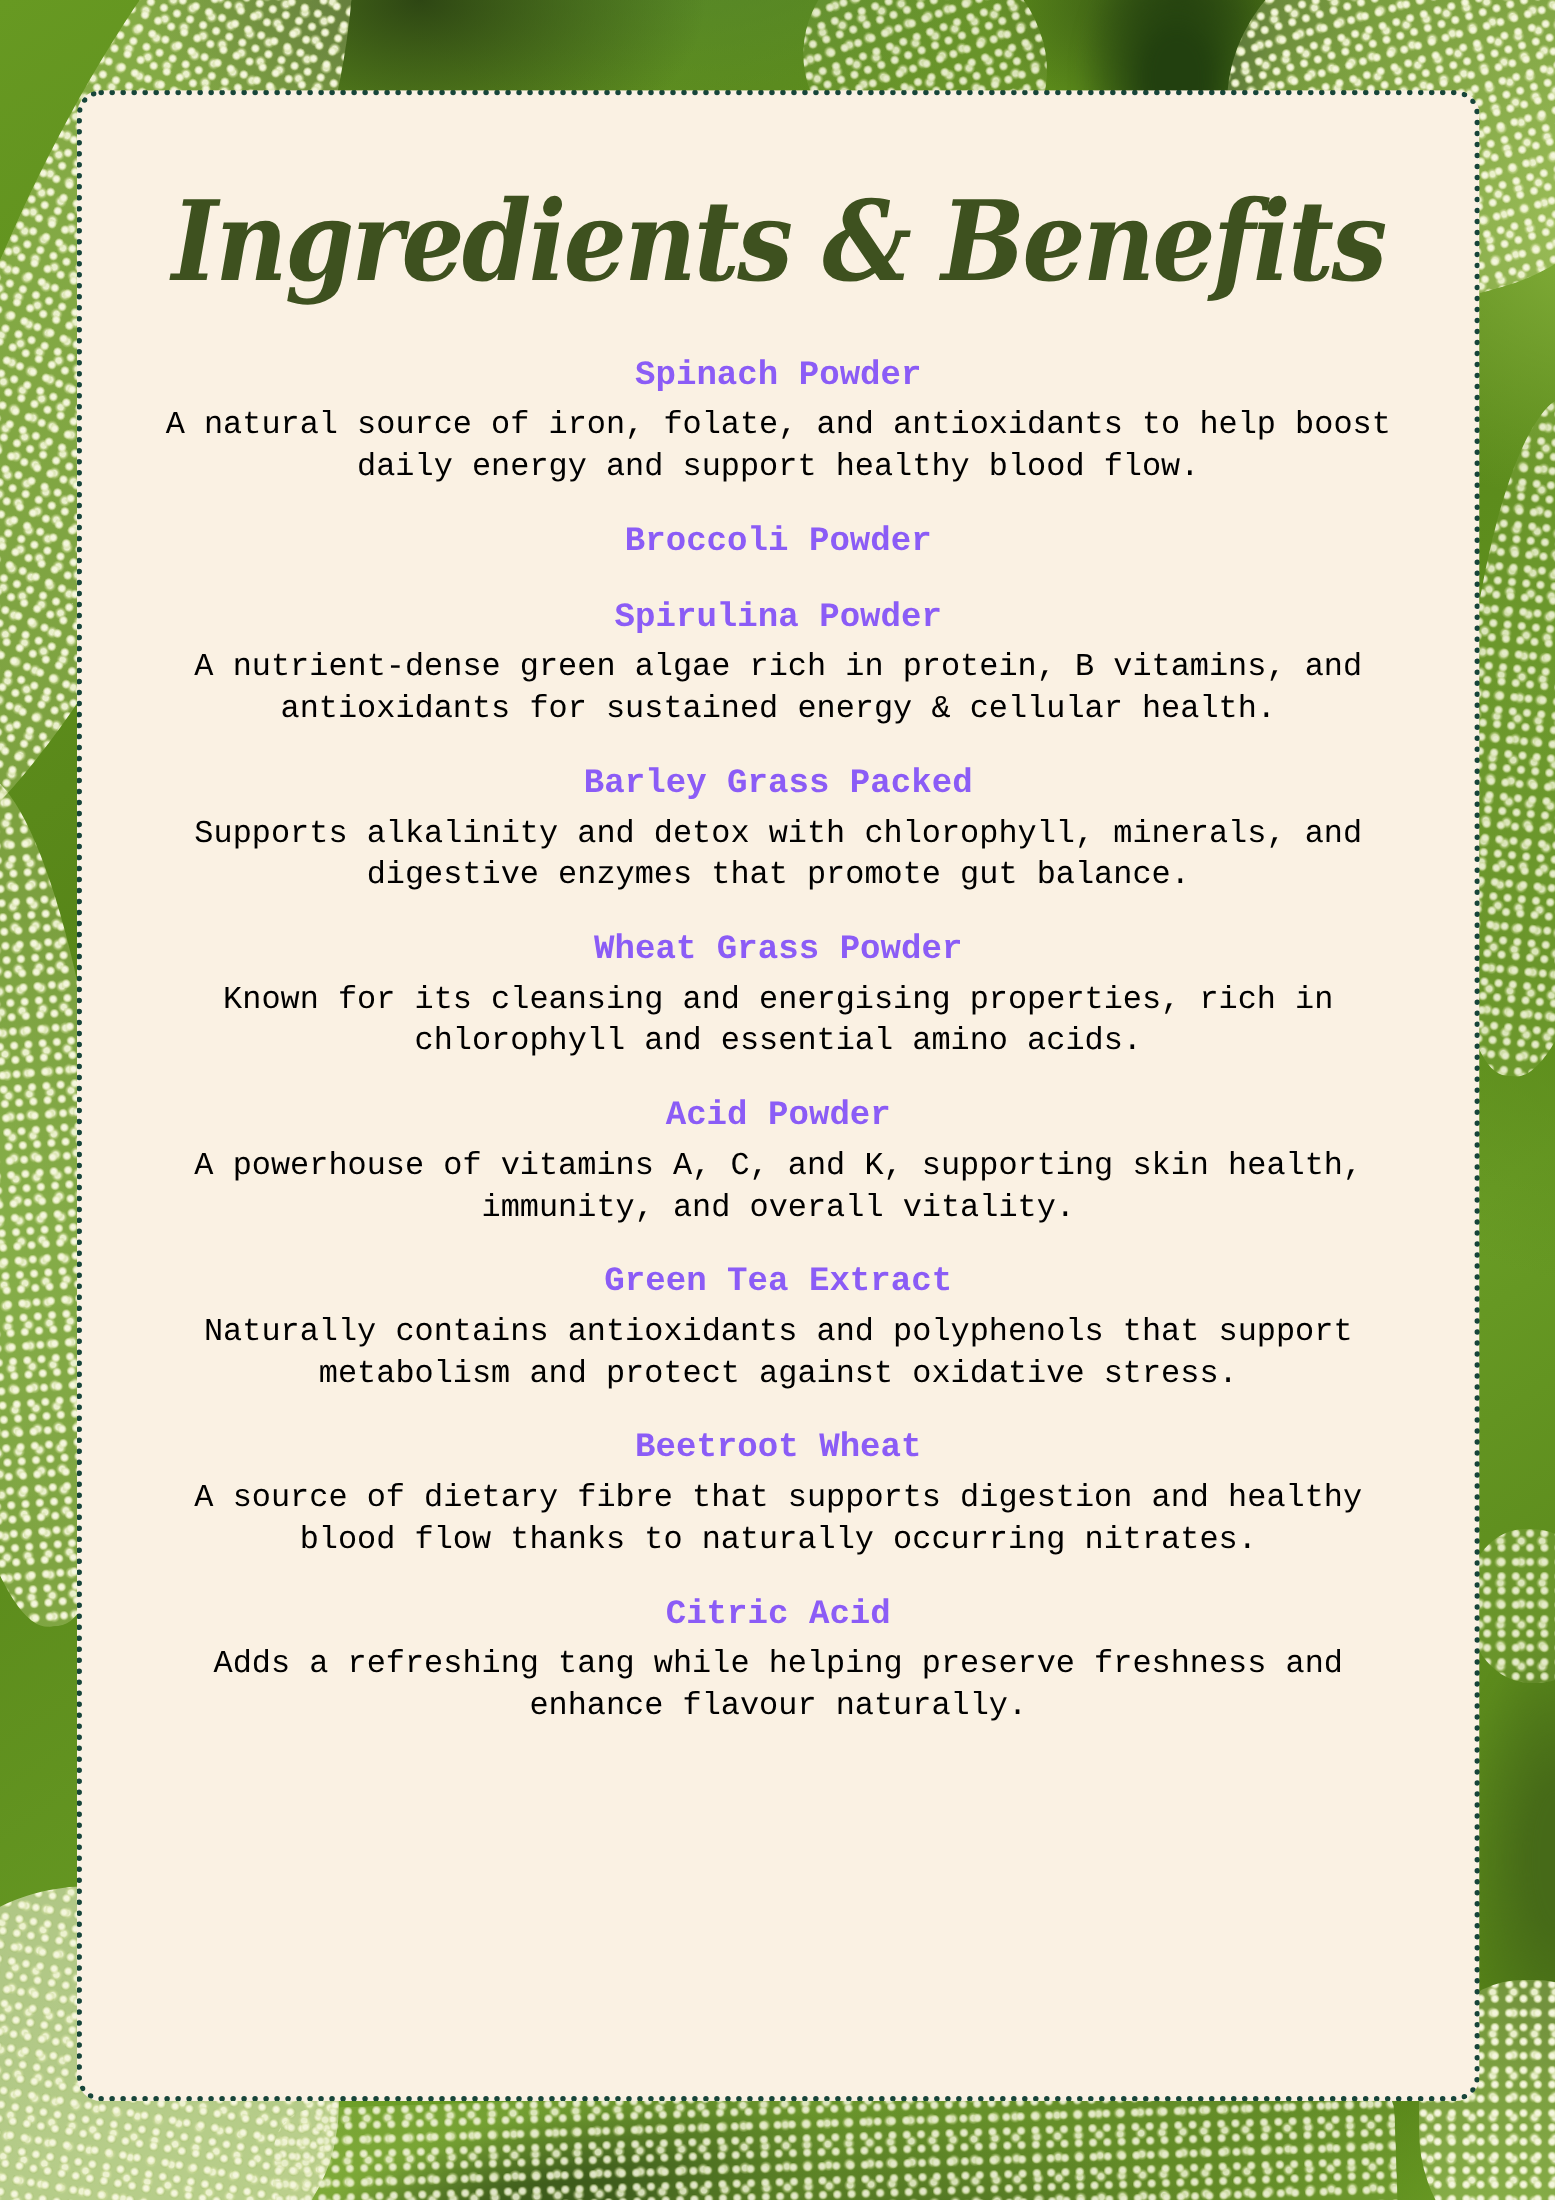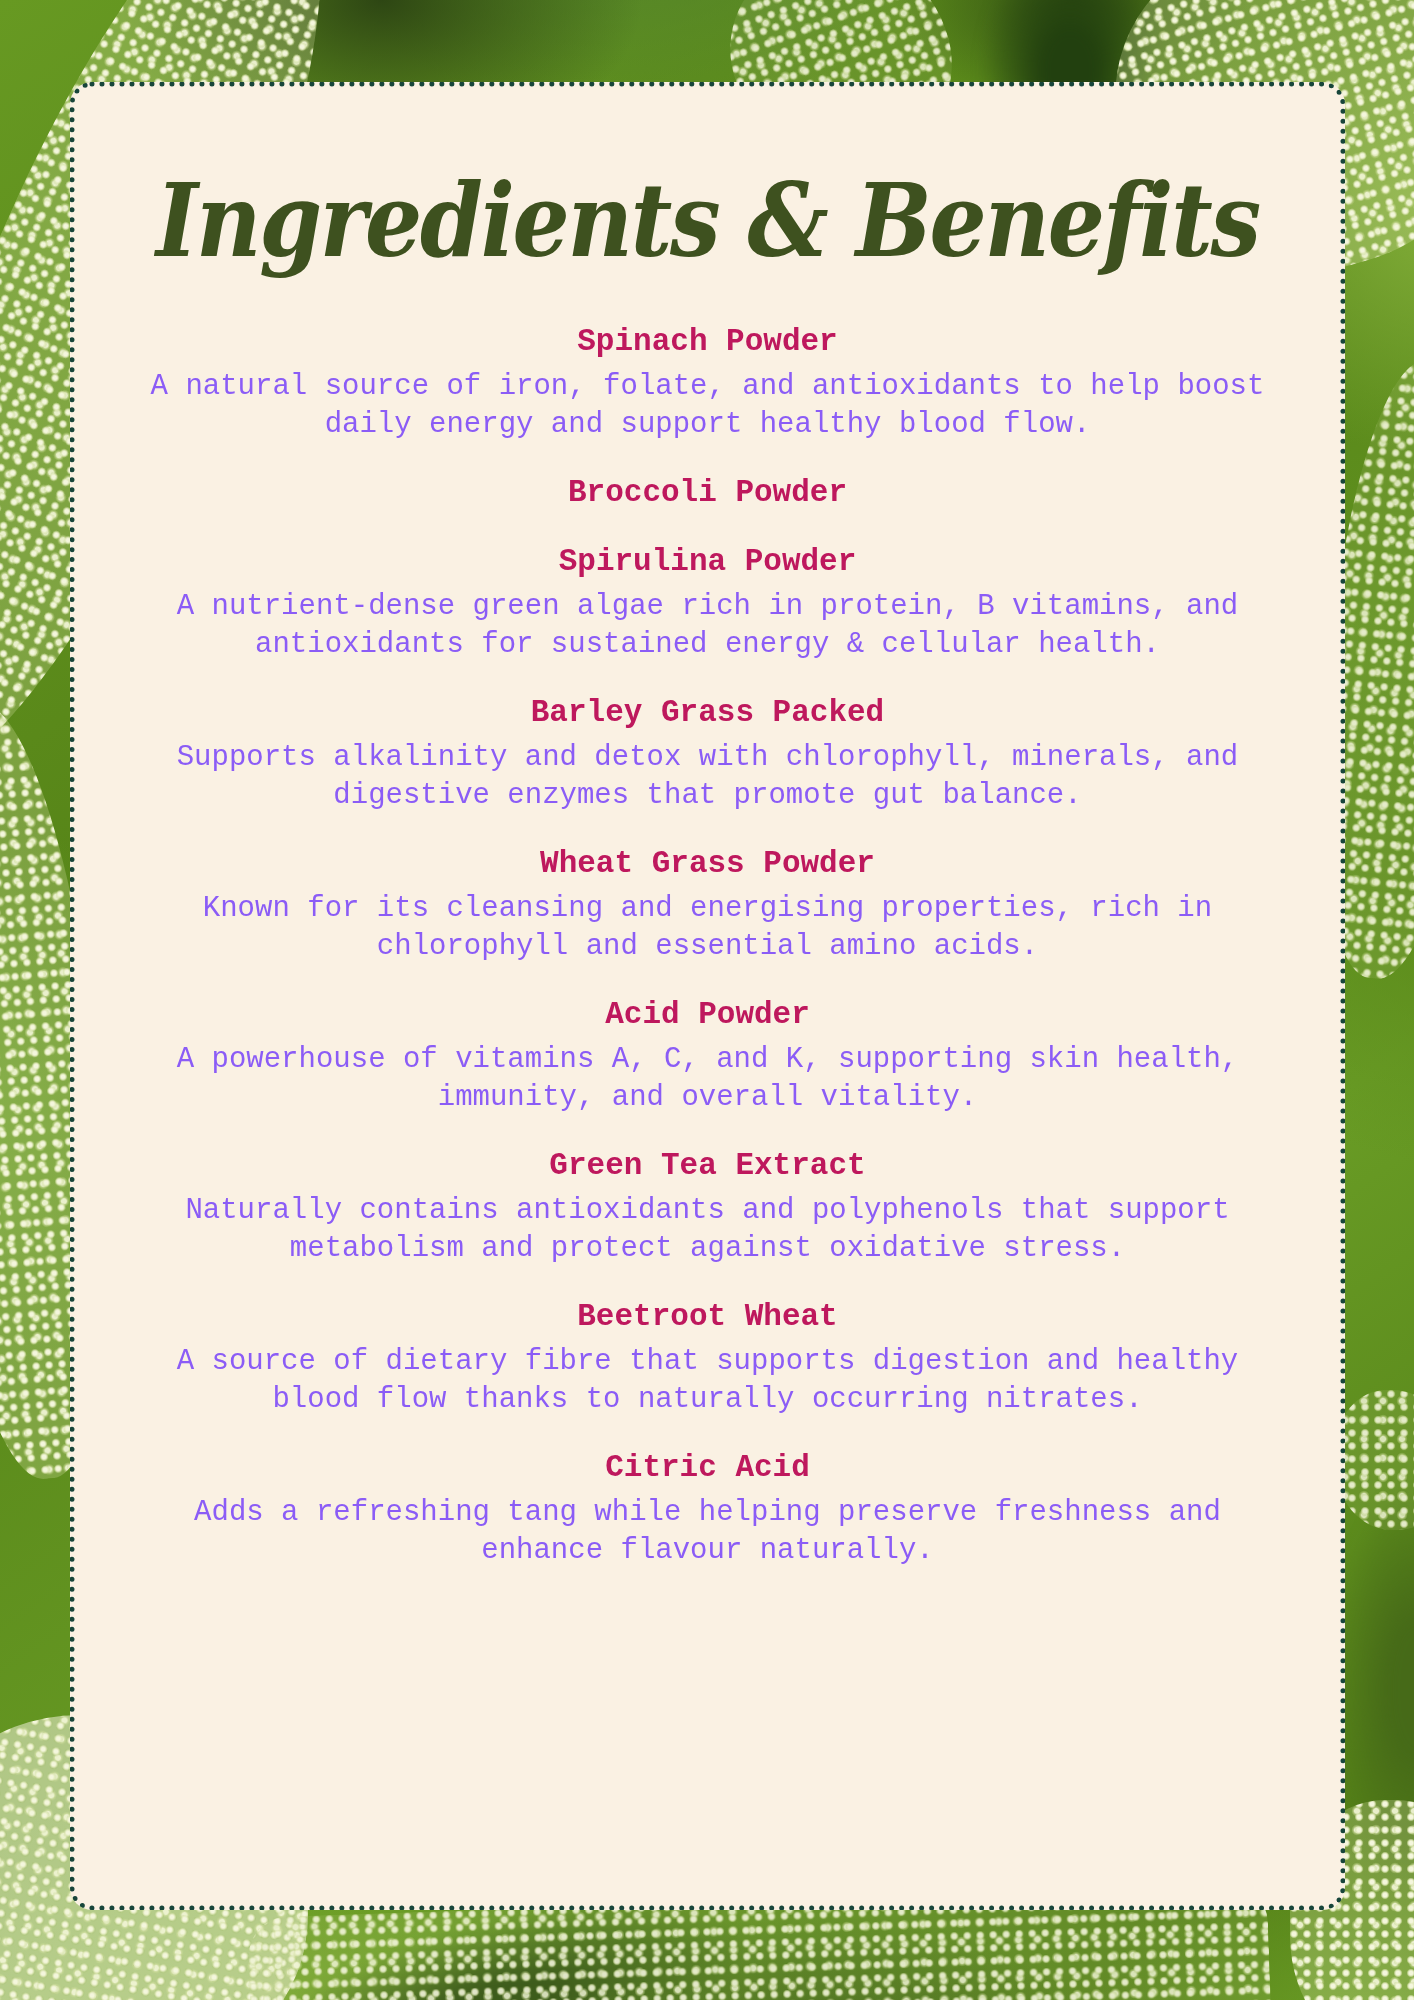--- a/index.html
+++ b/index.html
@@ -71,28 +71,28 @@
 
   .sections { margin-top: 27px; }
 
   .ing { margin: 0 0 29px 0; }
   .ing-name {
     margin: 0 0 6px 0;
     font-family: "Liberation Mono", monospace;
     font-size: 31px;
     line-height: 40px;
     font-weight: 700;
-    color: #be185d;
+    color: #8b5cf6;
   }
   .ing-benefit {
     margin: 0;
     font-family: "Liberation Mono", monospace;
     font-size: 29px;
     line-height: 38px;
-    color: #8b5cf6;
+    color: #000000;
     white-space: pre-line;
   }
 </style>
 </head>
 <body>
 
 <div class="shade" style="left:980px; top:-60px; width:180px; height:260px; background:radial-gradient(closest-side,#22400f 30%, rgba(34,64,15,0) 100%);"></div>
 <div class="shade" style="left:240px; top:1920px; width:520px; height:170px; background:radial-gradient(closest-side,#2b4c0b 25%, rgba(43,76,11,0) 100%); transform:rotate(-14deg);"></div>
 <div class="shade" style="left:1330px; top:1480px; width:170px; height:420px; background:radial-gradient(closest-side,#466a18 30%, rgba(70,106,24,0) 100%);"></div>
 

